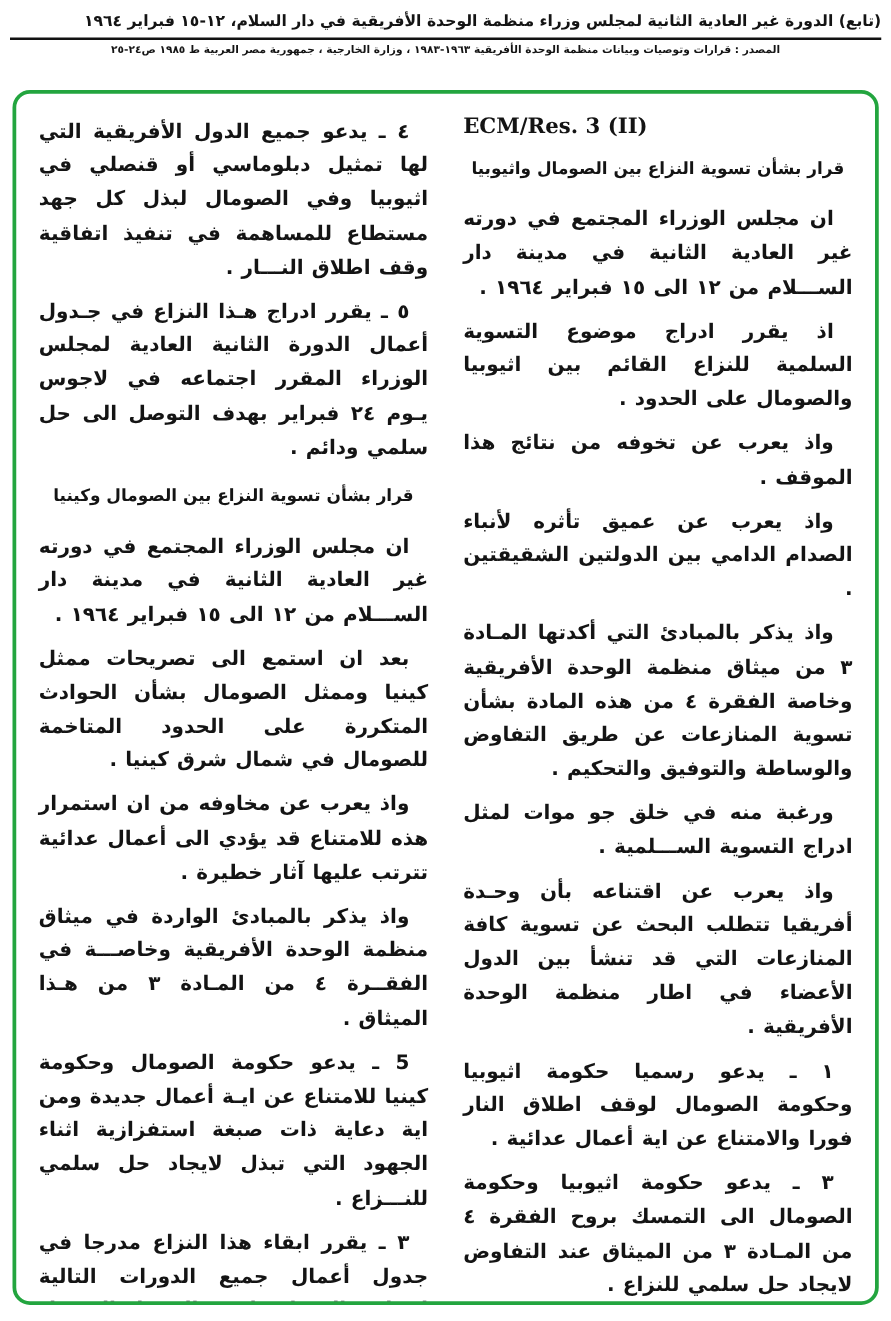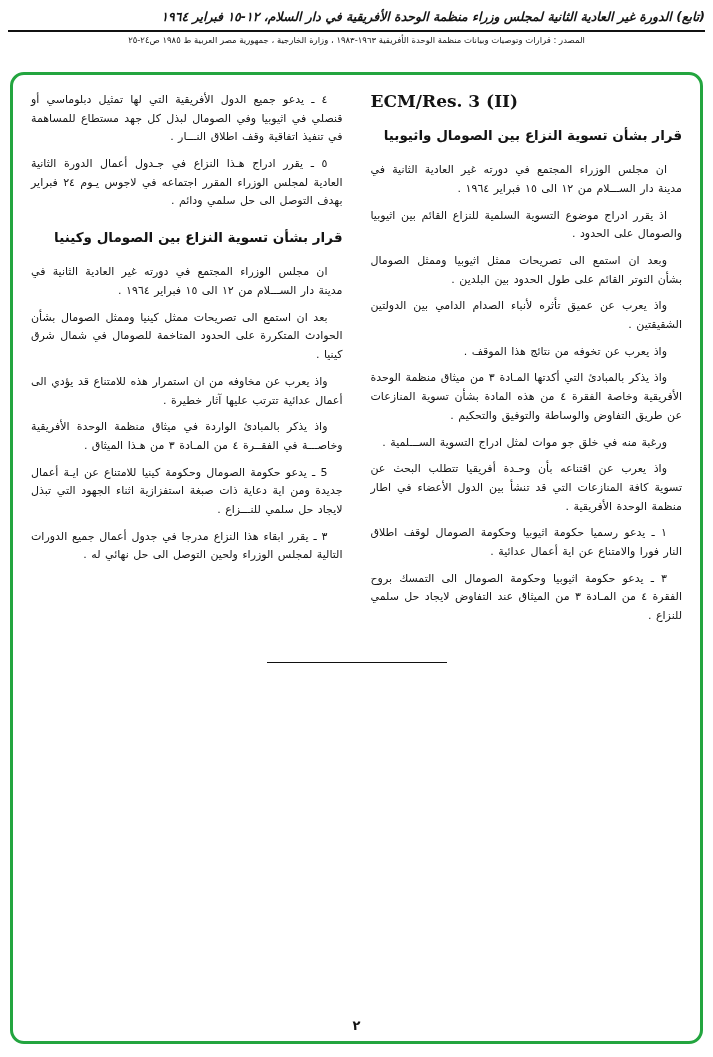--- a/index.html
+++ b/index.html
@@ -13,30 +13,29 @@
   .header {
     direction: rtl;
     padding: 7px 8px 0 8px;
     text-align: right;
   }
   .header-title {
     font-size: 12.5px;
     font-weight: bold;
     line-height: 1.55;
     text-align: right;
-    font-style: italic;
   }
   .header-rule {
     border: none;
     border-top: 2px solid #111;
     margin: 4px 0 3px 0;
   }
   .header-source {
     font-size: 8.5px;
-    font-weight: normal;
+    font-weight: bold;
     text-align: center;
     letter-spacing: 0.2px;
   }
   .green-box {
     position: absolute;
     left: 10px; right: 10px;
     top: 72px; bottom: 13px;
     border: 3.5px solid var(--border-green, #23a53f);
     border-radius: 14px;
     padding: 16px 18px 6px 18px;
@@ -56,27 +55,28 @@
     direction: ltr;
     text-align: left;
     font-family: "DejaVu Serif", serif;
     font-weight: bold;
     font-size: 17px;
     margin-bottom: 14px;
   }
   .res-heading {
     font-size: 13.5px;
     font-weight: bold;
+    text-align: center;
     margin: 8px 0 16px 0;
     line-height: 1.5;
   }
   .col-left .res-heading { margin-top: 16px; }
   p.para {
-    font-size: 11px;
-    font-weight: normal;
+    font-size: 16px;
+    font-weight: bold;
     line-height: 1.7;
     text-align: justify;
     text-align-last: right;
     text-indent: 15px;
     margin-bottom: 8px;
     word-spacing: 1px;
   }
   .end-divider {
     width: 180px;
     border-top: 1.5px solid #111;
@@ -102,23 +102,22 @@
   </header>
 
   <main class="green-box">
     <div class="columns">
 
       <section class="col col-right">
         <div class="doc-ref">ECM/Res. 3 (II)</div>
         <h2 class="res-heading">قرار بشأن تسوية النزاع بين الصومال واثيوبيا</h2>
         <p class="para">ان مجلس الوزراء المجتمع في دورته غير العادية الثانية في مدينة دار الســـلام من ١٢ الى ١٥ فبراير ١٩٦٤ .</p>
         <p class="para">اذ يقرر ادراج موضوع التسوية السلمية للنزاع القائم بين اثيوبيا والصومال على الحدود .</p>
-        <p class="para">وبعد ان استمع الى تصريحات ممثل اثيوبيا وممثل الصومال بشأن التوتر القائم على طول الحدود بين البلدين .</p>
+        <p class="para">واذ يعرب عن تخوفه من نتائج هذا الموقف .</p>
         <p class="para">واذ يعرب عن عميق تأثره لأنباء الصدام الدامي بين الدولتين الشقيقتين .</p>
-        <p class="para">واذ يعرب عن تخوفه من نتائج هذا الموقف .</p>
         <p class="para">واذ يذكر بالمبادئ التي أكدتها المـادة ٣ من ميثاق منظمة الوحدة الأفريقية وخاصة الفقرة ٤ من هذه المادة بشأن تسوية المنازعات عن طريق التفاوض والوساطة والتوفيق والتحكيم .</p>
         <p class="para">ورغبة منه في خلق جو موات لمثل ادراج التسوية الســـلمية .</p>
         <p class="para">واذ يعرب عن اقتناعه بأن وحـدة أفريقيا تتطلب البحث عن تسوية كافة المنازعات التي قد تنشأ بين الدول الأعضاء في اطار منظمة الوحدة الأفريقية .</p>
         <p class="para">١ ـ يدعو رسميا حكومة اثيوبيا وحكومة الصومال لوقف اطلاق النار فورا والامتناع عن اية أعمال عدائية .</p>
         <p class="para">٣ ـ يدعو حكومة اثيوبيا وحكومة الصومال الى التمسك بروح الفقرة ٤ من المـادة ٣ من الميثاق عند التفاوض لايجاد حل سلمي للنزاع .</p>
       </section>
 
       <section class="col col-left">
         <p class="para">٤ ـ يدعو جميع الدول الأفريقية التي لها تمثيل دبلوماسي أو قنصلي في اثيوبيا وفي الصومال لبذل كل جهد مستطاع للمساهمة في تنفيذ اتفاقية وقف اطلاق النـــار .</p>
         <p class="para">٥ ـ يقرر ادراج هـذا النزاع في جـدول أعمال الدورة الثانية العادية لمجلس الوزراء المقرر اجتماعه في لاجوس يـوم ٢٤ فبراير بهدف التوصل الى حل سلمي ودائم .</p>

